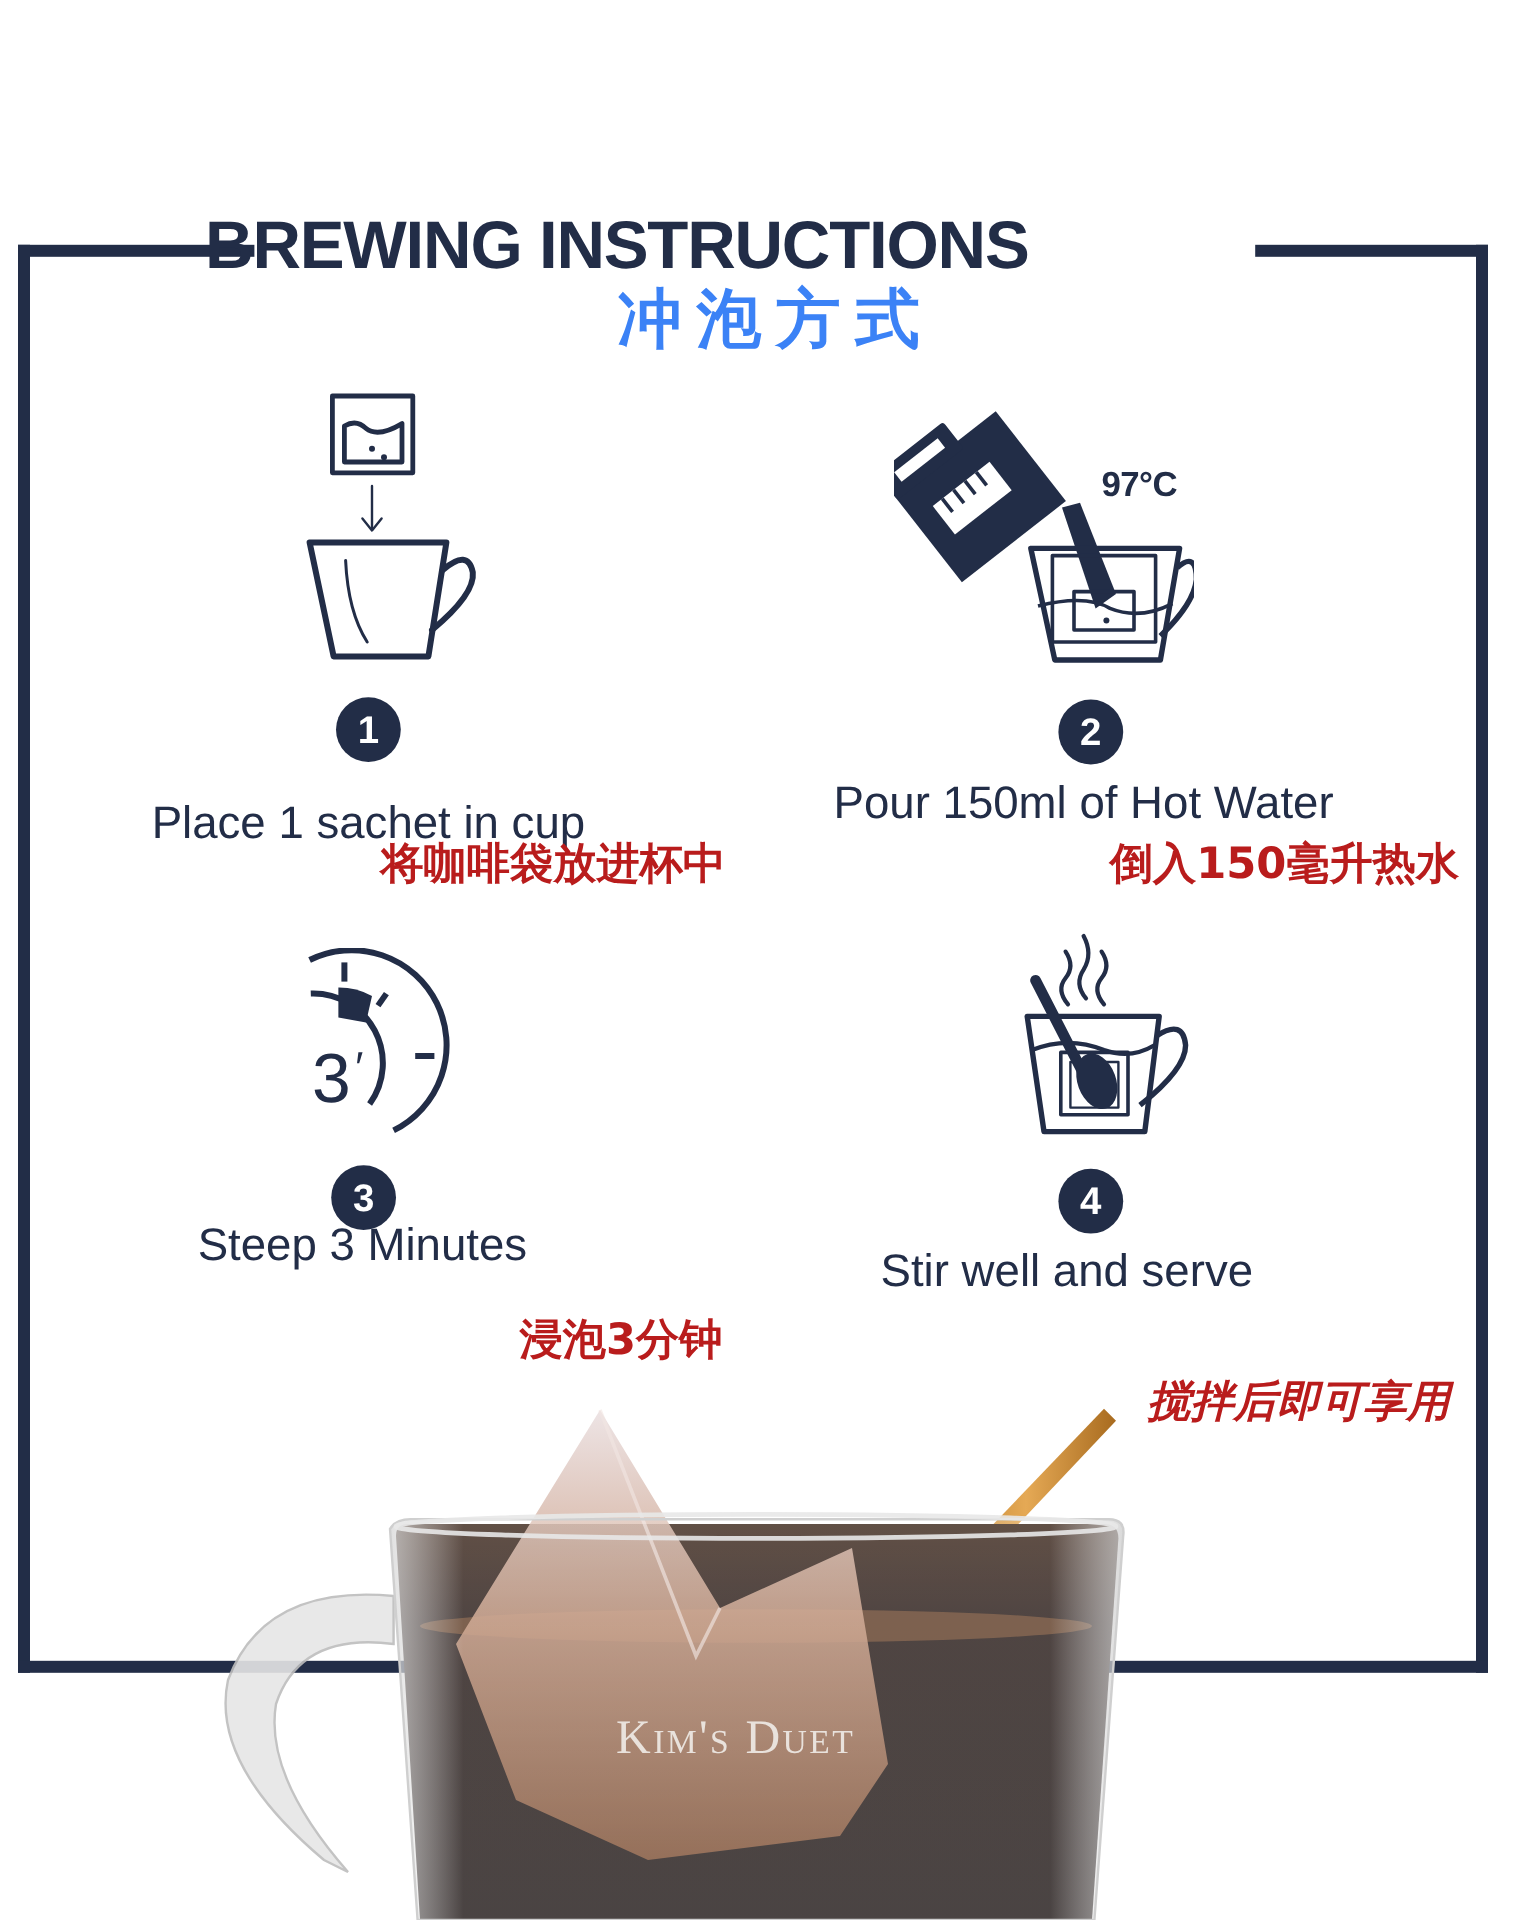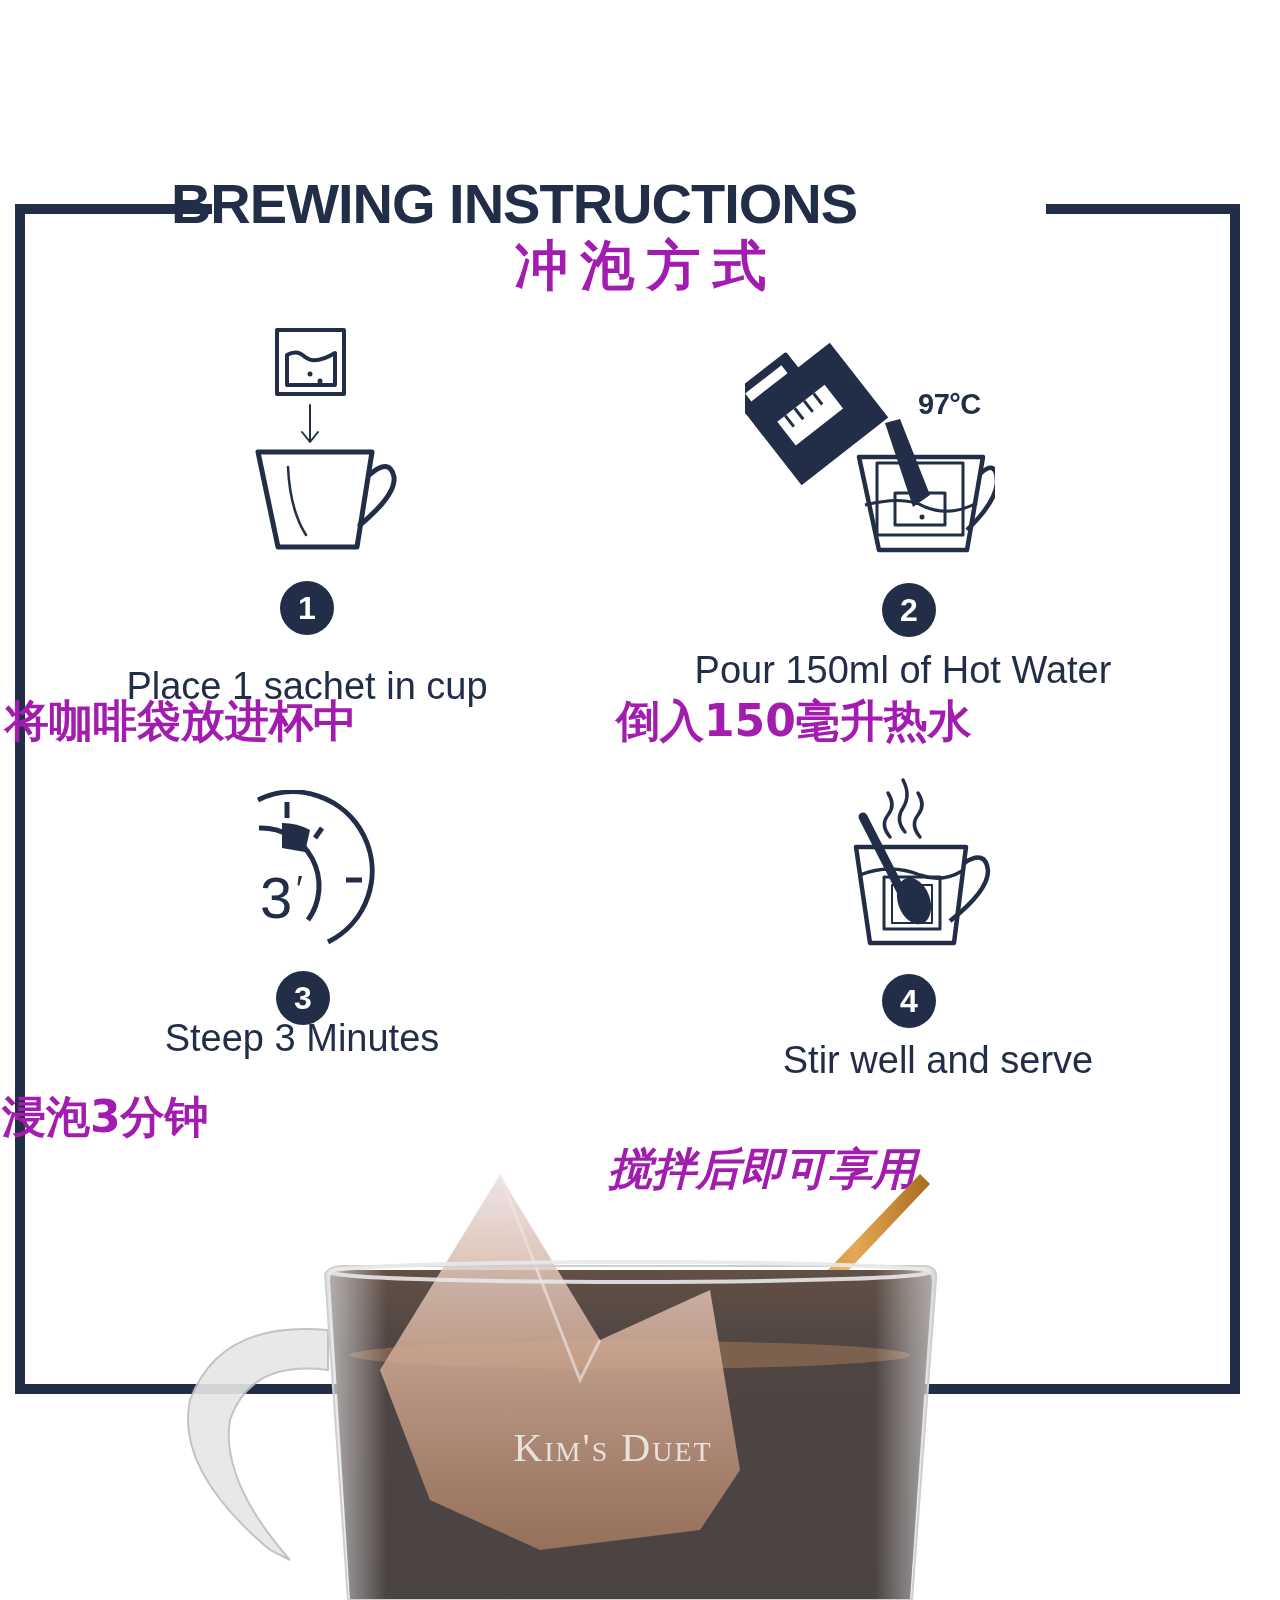--- a/index.html
+++ b/index.html
@@ -9,41 +9,41 @@
   .frame-seg { position: absolute; background: #222d47; }
 
   .title-en {
     position: absolute; left: 0; width: 1028px; top: 172px;
     text-align: center; font-family: "Liberation Sans", sans-serif;
     font-weight: bold; font-size: 56px; letter-spacing: -1px; line-height: 64px; color: #222d47;
   }
   .title-zh {
     position: absolute; left: 0; width: 1280px; top: 236px;
     text-align: center; font-family: "DejaVu Sans", sans-serif;
-    font-weight: bold; font-size: 54px; letter-spacing: 12px; line-height: 60px; color: #a21caf; padding-left: 13px;
+    font-weight: bold; font-size: 54px; letter-spacing: 12px; line-height: 60px; color: #3b82f6; padding-left: 13px;
   }
 
   .icon { position: absolute; }
   .temp-label {
     position: absolute; left: 918px; top: 388px; font-family: "Liberation Sans", sans-serif;
     font-size: 29px; font-weight: bold; color: #222d47; letter-spacing: -0.5px;
   }
 
   .step-num {
     position: absolute; width: 54px; height: 54px; border-radius: 50%;
     background: #222d47; color: #fff; font-family: "Liberation Sans", sans-serif;
     font-weight: bold; font-size: 32px; line-height: 54px; text-align: center;
   }
   .step-en {
     position: absolute; width: 600px; text-align: center;
     font-family: "Liberation Sans", sans-serif; font-size: 38px; line-height: 44px; color: #222d47;
   }
   .step-zh {
-    position: absolute; width: 600px; text-align: left;
-    font-family: "DejaVu Sans", sans-serif; font-size: 44px; font-weight: bold; line-height: 50px; color: #a21caf;
+    position: absolute; width: 600px; text-align: right;
+    font-family: "DejaVu Sans", sans-serif; font-size: 36px; font-weight: bold; line-height: 50px; color: #b91c1c;
   }
 
   .photo { position: absolute; left: 180px; top: 1170px; width: 780px; height: 430px; }
   .brand {
     position: absolute; left: 458px; top: 1424px; width: 310px; text-align: center;
     font-family: "Liberation Serif", serif; font-size: 40px; color: #e9e2dc;
     font-variant: small-caps; letter-spacing: 2px;
   }
 </style>
 </head>
@@ -134,21 +134,21 @@
 
 <div class="step-en" style="left:7px;top:646px;margin-top:18px;">Place 1 sachet in cup</div>
 <div class="step-zh" style="left:5px;top:696px;">将咖啡袋放进杯中</div>
 
 <div class="step-en" style="left:603px;top:648px;">Pour 150ml of Hot Water</div>
 <div class="step-zh" style="left:616px;top:696px;">倒入150毫升热水</div>
 
 <div class="step-en" style="left:2px;top:1016px;">Steep 3 Minutes</div>
 <div class="step-zh" style="left:2px;top:1092px;">浸泡3分钟</div>
 
-<div class="step-en" style="left:638px;top:1038px;">Stir well and serve</div>
+<div class="step-en" style="left:589px;top:1038px;">Stir well and serve</div>
 <div class="step-zh" style="left:608px;top:1144px;font-style:italic;">搅拌后即可享用</div>
 
 <svg class="photo" viewBox="0 0 780 430" width="780" height="430">
   <defs>
     <linearGradient id="coffee" x1="0" y1="0" x2="0" y2="1">
       <stop offset="0" stop-color="#3a2418"></stop>
       <stop offset="0.25" stop-color="#231613"></stop>
       <stop offset="1" stop-color="#1d1514"></stop>
     </linearGradient>
     <linearGradient id="glass" x1="0" y1="0" x2="1" y2="0">

